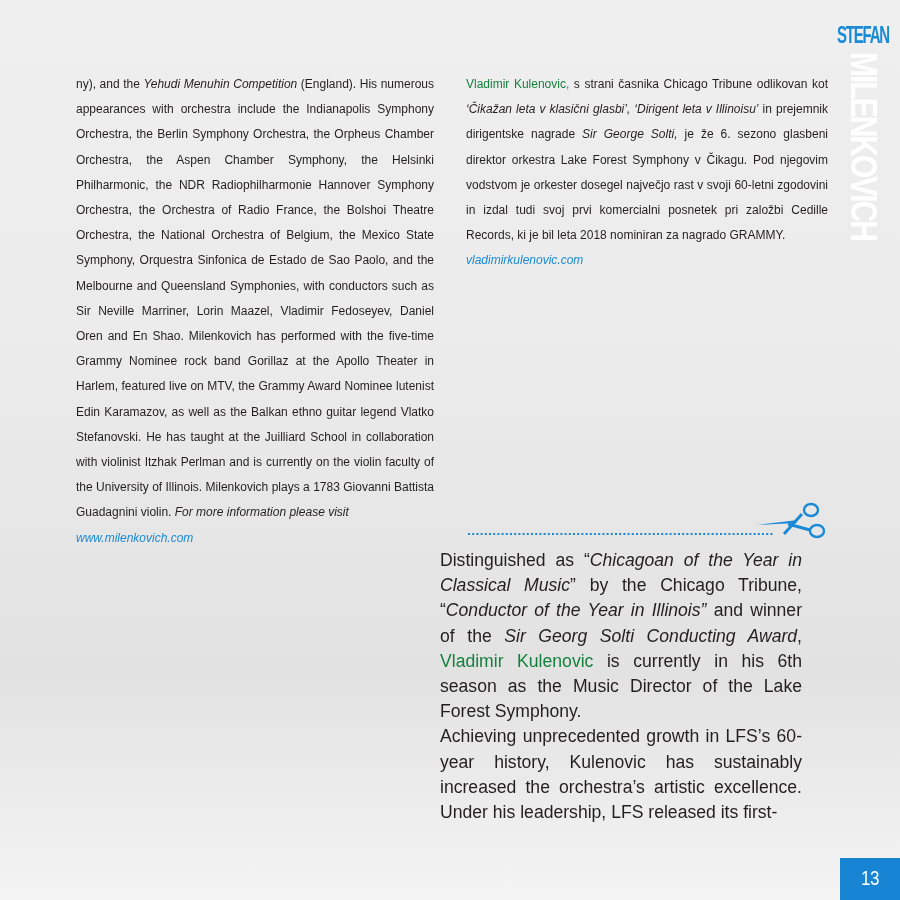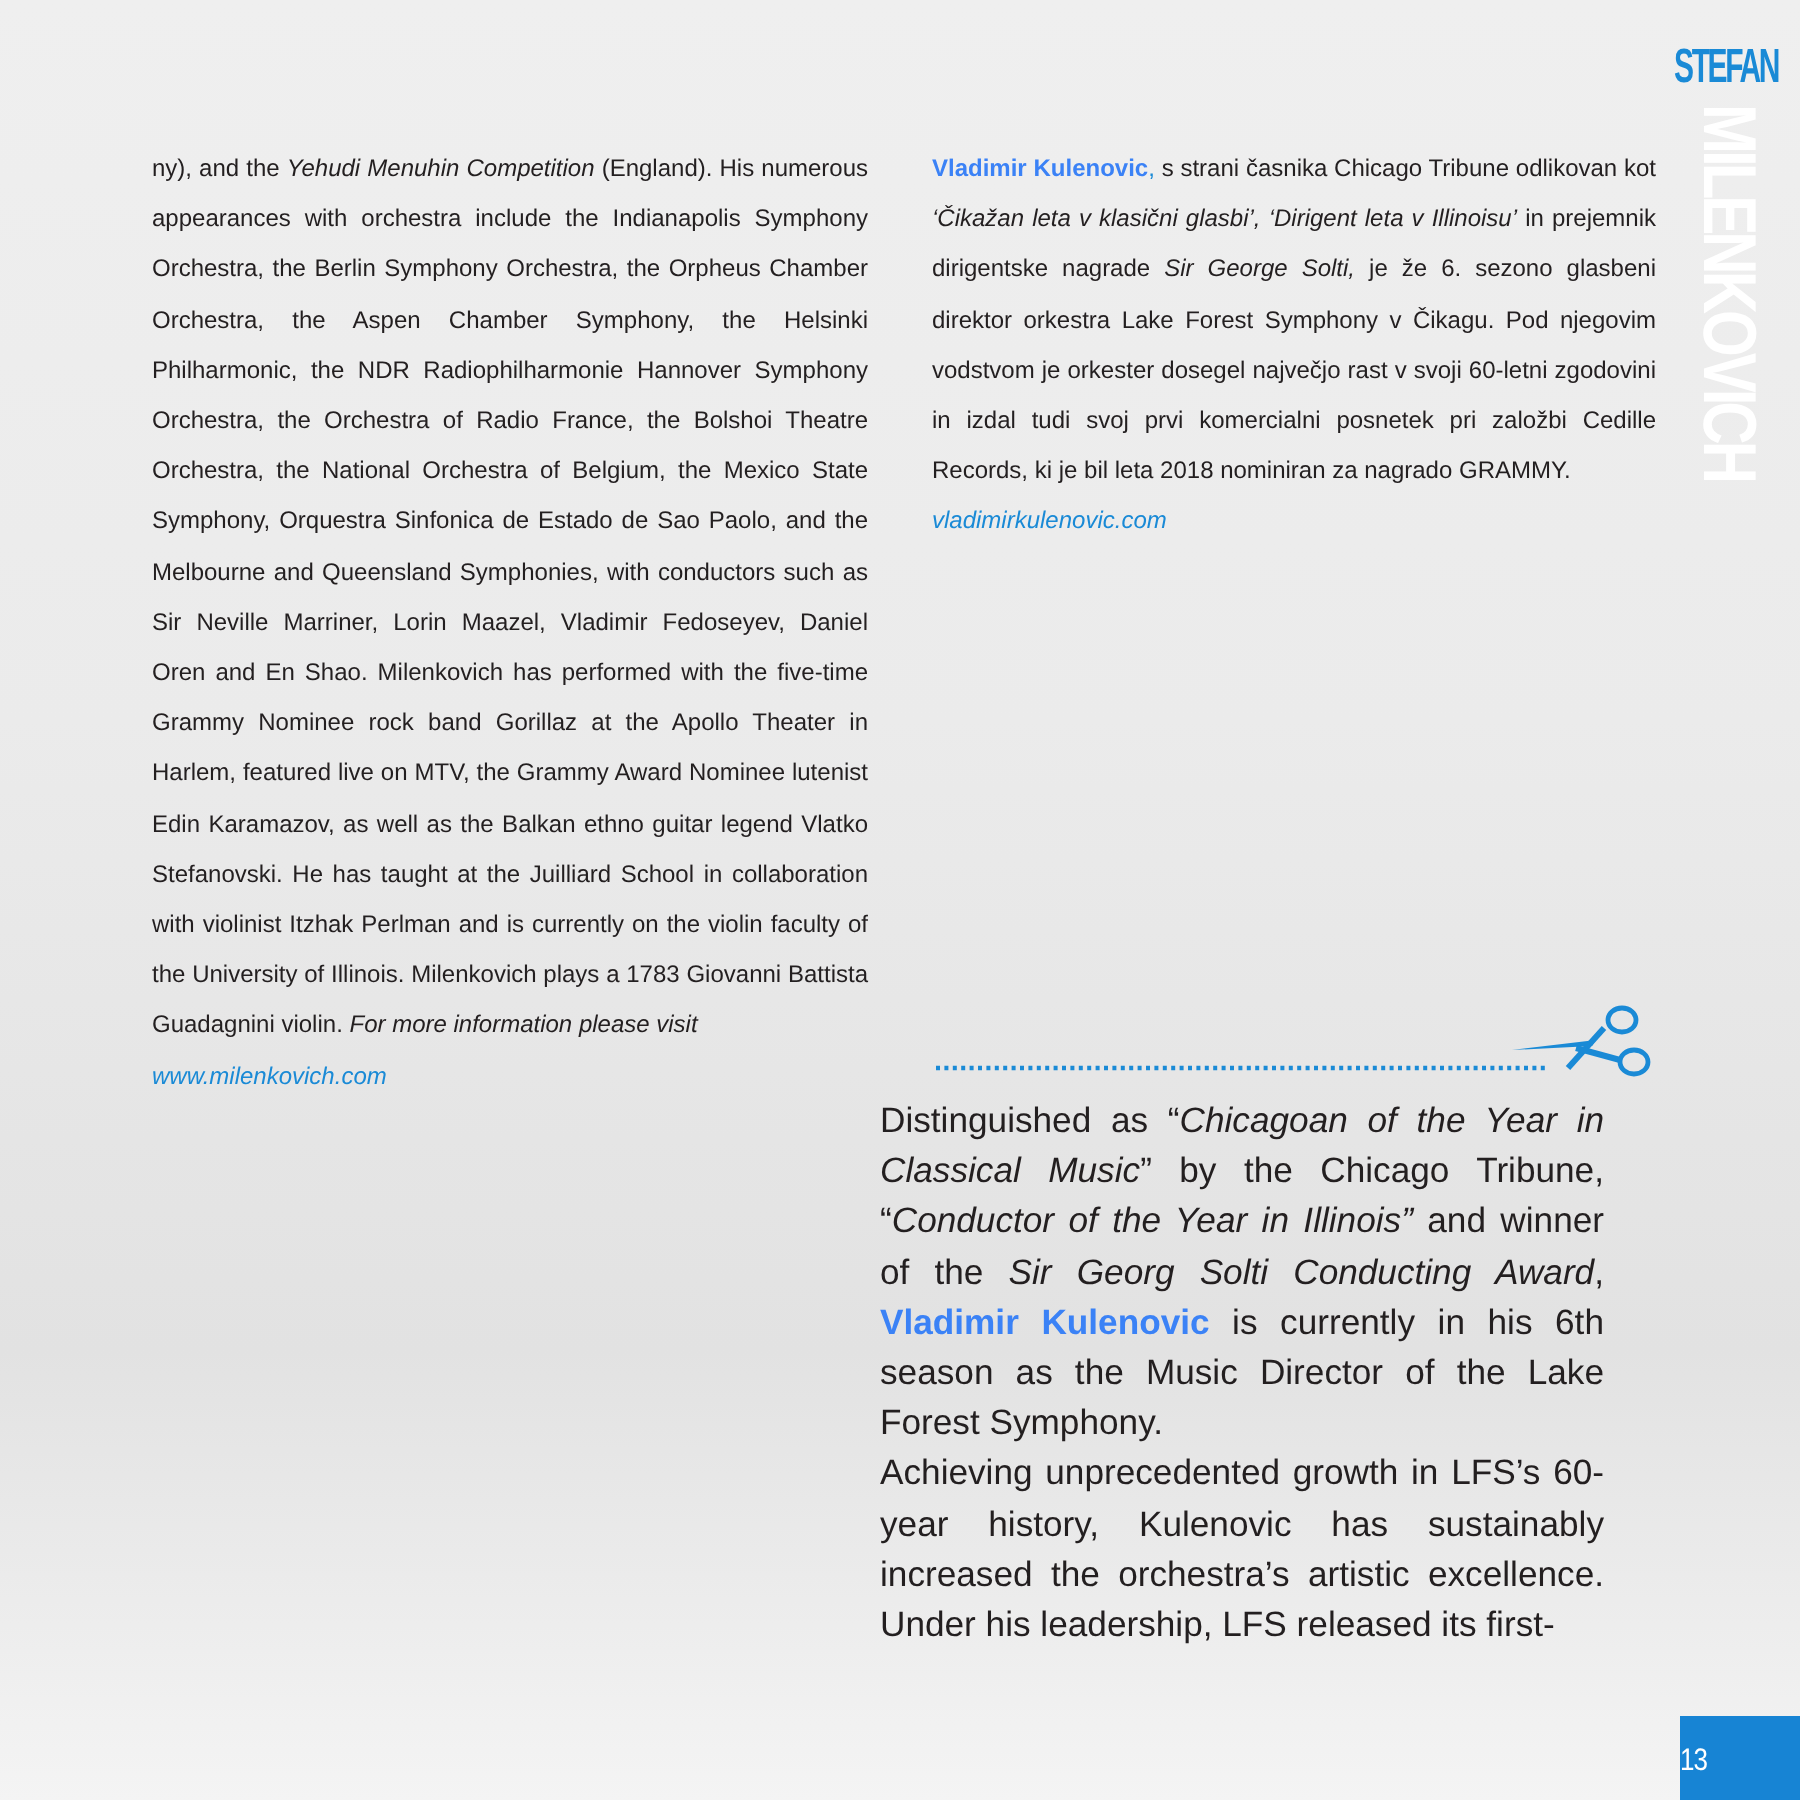--- a/index.html
+++ b/index.html
@@ -26,32 +26,32 @@
       letter-spacing: -2px; line-height: 40px;
       font-family: "Liberation Sans", sans-serif;
     }
     .col {
       position: absolute; top: 72px; font-size: 12px; line-height: 25.2px;
       text-align: justify;
     }
     .col-left { left: 76px; width: 358px; }
     .col-right { left: 466px; width: 362px; }
     .col p { margin: 0; }
-    .hl { color: #3b82f6; font-weight: bold; }
+    .hl { color: #15803d; font-weight: normal; }
     .link { color: #1a8ad6; font-style: italic; }
     .blue { color: #1a8ad6; }
     em { font-style: italic; }
     .last-line { text-align-last: left; }
     .divider {
       position: absolute; left: 466px; top: 500px; width: 370px; height: 40px;
     }
     .page-num {
       position: absolute; left: 840px; top: 858px; width: 60px; height: 42px;
-      background: #1784d4; color: #ffffff; font-size: 13px;
-      display: flex; align-items: center; justify-content: flex-start;
+      background: #1784d4; color: #ffffff; font-size: 17px;
+      display: flex; align-items: center; justify-content: center;
       transform-origin: center;
     }
     .page-num span { transform: scaleY(1.2); display: inline-block; letter-spacing: -0.5px; }
     .right-b { position: absolute; top: 548px; left: 440px; width: 362px; font-size: 17.6px; line-height: 25.2px; text-align: justify; }
     .right-b p { margin: 0; }
   </style>
 </head>
 <body>
 
 <div class="side-title">

